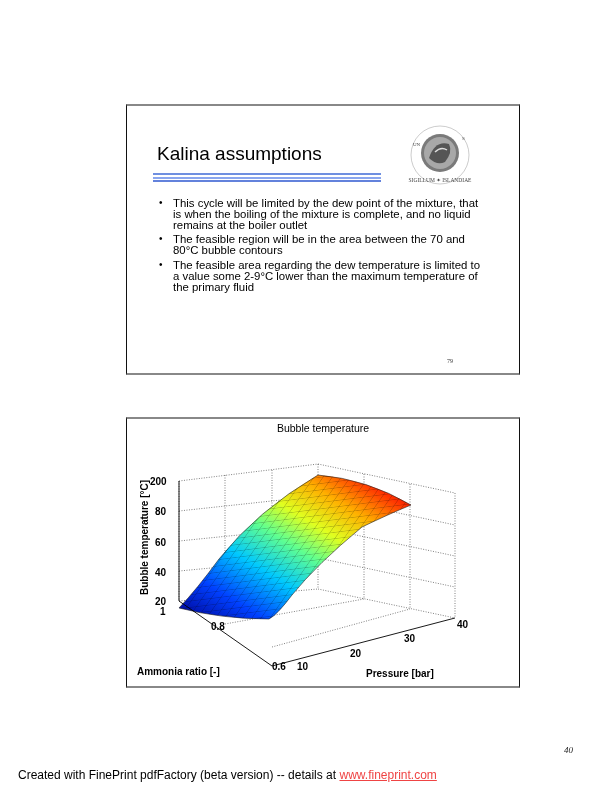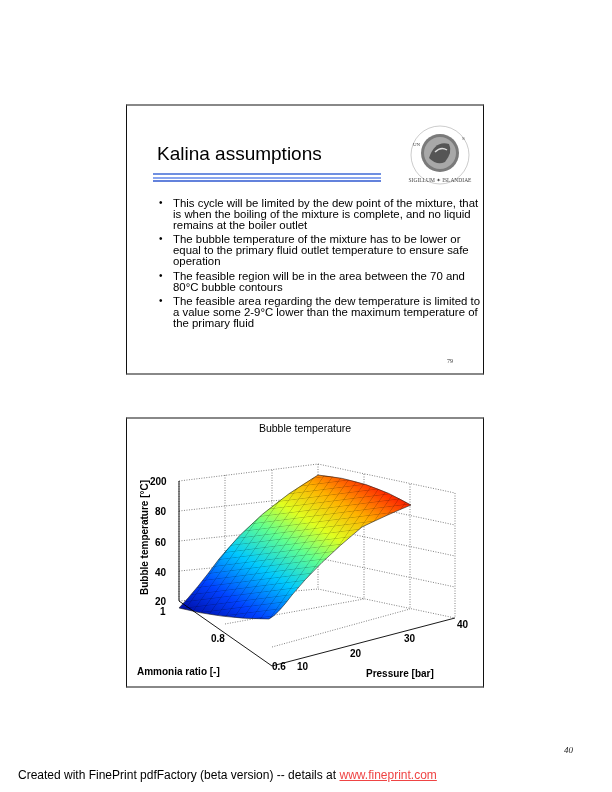--- a/index.html
+++ b/index.html
@@ -1,17 +1,17 @@
 <!DOCTYPE html>
 <html><head>
 <meta charset="utf-8">
 <style>
   html, body { margin:0; padding:0; }
   body { width:612px; height:792px; background:#ffffff; position:relative; overflow:hidden; font-family:"Liberation Sans", sans-serif; }
-  .slide { position:absolute; left:126px; width:358px; background:#fff; border-left:1.5px solid #111; border-right:1.5px solid #111; border-top:2px solid #888; border-bottom:2px solid #888; box-sizing:border-box; }
+  .slide { position:absolute; left:126px; width:394px; background:#fff; border-left:1.5px solid #111; border-right:1.5px solid #111; border-top:2px solid #888; border-bottom:2px solid #888; box-sizing:border-box; }
   #slide1 { top:104px; height:271px; }
   #slide2 { top:417px; height:271px; }
   .title { position:absolute; left:30px; top:37px; font-size:19px; color:#000; }
   .rule { position:absolute; left:26px; top:67px; width:228px; height:9px; }
   .rule div { height:2px; background:#6f8fe0; margin-bottom:1.5px; }
   .rule div:nth-child(2){ background:#8aa6ee; }
   .rule div:nth-child(3){ background:#6382dc; }
   ul.bullets { position:absolute; left:18px; top:80px; width:330px; margin:12px; padding:0; list-style:none; }
   ul.bullets li { position:relative; padding-left:16px; font-size:11.4px; line-height:10.8px; color:#000; margin-bottom:4px; }
   ul.bullets li::before { content:"•"; position:absolute; left:2px; top:0; font-size:10px; }
@@ -38,21 +38,20 @@
     <circle cx="33" cy="29" r="19" fill="#7a7a7a"></circle>
     <circle cx="33" cy="29" r="16" fill="#a8a8a8"></circle>
     <path d="M22 34 Q28 16 42 20 Q46 28 38 38 Q30 42 22 34Z" fill="#555"></path>
     <path d="M28 28 Q34 22 40 26" stroke="#ddd" stroke-width="1.5" fill="none"></path>
     <text x="33" y="58" font-size="5.5" text-anchor="middle" fill="#444" font-family="Liberation Serif, serif">SIGILLUM ✦ ISLANDIAE</text>
     <text x="6" y="22" font-size="5" fill="#444" font-family="Liberation Serif, serif">UN</text>
     <text x="55" y="16" font-size="5" fill="#444" font-family="Liberation Serif, serif">S</text>
   </svg>
   <ul class="bullets">
     <li>This cycle will be limited by the dew point of the mixture, that is when the boiling of the mixture is complete, and no liquid remains at the boiler outlet</li>
-    <li>The bubble temperature of the mixture has to be lower or equal to the primary fluid outlet temperature to ensure safe operation</li>
     <li>The feasible region will be in the area between the 70 and 80°C bubble contours</li>
     <li>The feasible area regarding the dew temperature is limited to a value some 2-9°C lower than the maximum temperature of the primary fluid</li>
   </ul>
   <div class="pagenum-small">79</div>
 </div>
 
 <div id="slide2" class="slide">
   <div class="chart-title">Bubble temperature</div>
   <svg width="355" height="267" viewBox="0 0 355 267" style="position:absolute;left:0;top:0;">
     <defs>
@@ -101,21 +100,21 @@
       <line x1="52" y1="182" x2="145" y2="247"></line>
       <line x1="145" y1="247" x2="328" y2="199"></line>
     </g>
   </svg>
   <div class="ax" style="left:23px;top:57px">200</div>
   <div class="ax" style="left:28px;top:87px">80</div>
   <div class="ax" style="left:28px;top:118px">60</div>
   <div class="ax" style="left:28px;top:148px">40</div>
   <div class="ax" style="left:28px;top:177px">20</div>
   <div class="ax" style="left:33px;top:187px">1</div>
-  <div class="ax" style="left:84px;top:214px">0.8</div>
+  <div class="ax" style="left:84px;top:202px">0.8</div>
   <div class="ax" style="left:145px;top:242px">0.6</div>
   <div class="ax" style="left:170px;top:242px">10</div>
   <div class="ax" style="left:223px;top:229px">20</div>
   <div class="ax" style="left:277px;top:214px">30</div>
   <div class="ax" style="left:330px;top:200px">40</div>
   <div class="ax" style="left:10px;top:247px">Ammonia ratio [-]</div>
   <div class="ax" style="left:239px;top:249px">Pressure [bar]</div>
   <div class="ax" style="left:-53px;top:113px;transform:rotate(-90deg);width:140px;text-align:center;">Bubble temperature [°C]</div>
 </div>
 

